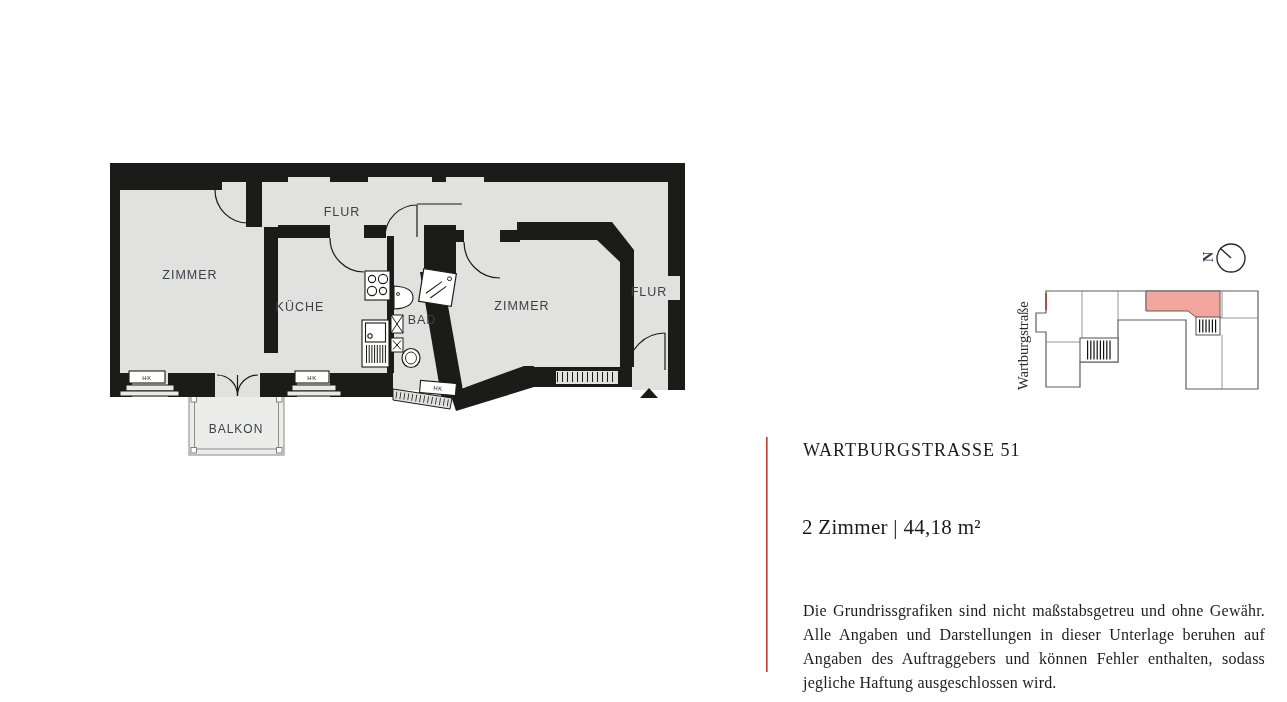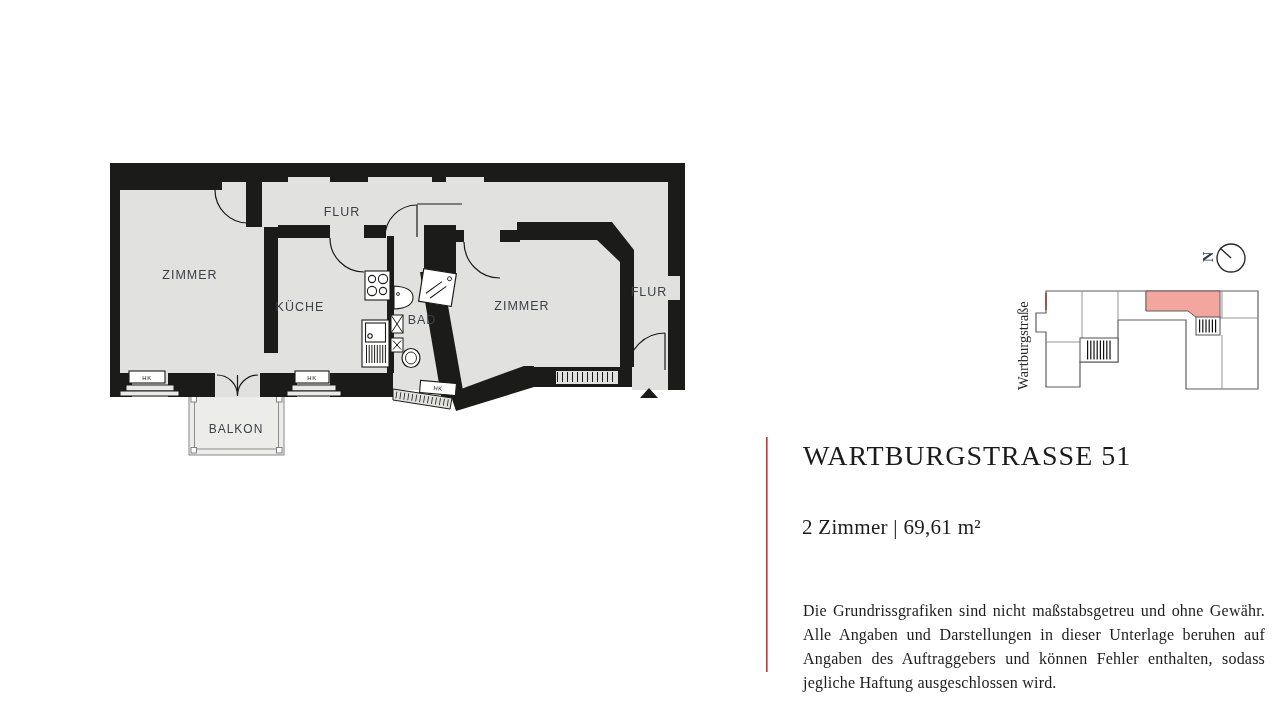--- a/index.html
+++ b/index.html
@@ -1,20 +1,20 @@
 <!DOCTYPE html>
 <html><head>
 <meta charset="utf-8">
 <style>
   html,body{margin:0;padding:0;background:#ffffff;}
   #canvas{position:relative;width:1287px;height:702px;background:#ffffff;overflow:hidden;
           font-family:"Liberation Serif", serif;}
   #plan-svg{position:absolute;left:0;top:0;}
   .txt{position:absolute;color:#1b1b1b;}
-  #title{left:803px;top:440px;font-size:28px;letter-spacing:1px;font-weight:500;}
+  #title{left:803px;top:440px;font-size:18px;letter-spacing:1px;font-weight:500;}
   #unit-line{left:803px;top:486px;font-size:21px;letter-spacing:0.3px;}
   #size-line{left:802px;top:515px;font-size:21px;letter-spacing:0.3px;}
   #disclaimer{left:803px;top:599px;width:462px;font-size:16px;line-height:24px;
               text-align:justify;letter-spacing:0.2px;color:#1c1c1c;}
   svg text{user-select:none;}
   .room-label{font-family:"Liberation Sans", sans-serif;fill:#3c4146;letter-spacing:1px;}
   .hk-label{font-family:"Liberation Sans", sans-serif;fill:#1b1b19;}
 </style>
 </head>
 <body>
@@ -186,16 +186,16 @@
       <circle cx="1231" cy="258" r="14" fill="none" stroke="#2a2a2a" stroke-width="1.4"></circle>
       <line x1="1231" y1="258" x2="1220" y2="248" stroke="#2a2a2a" stroke-width="1.4"></line>
       <text transform="translate(1213,262) rotate(-90)" font-family="Liberation Serif, serif" font-size="14" font-weight="600" fill="#2c3a52">N</text>
     </g>
   </g>
 
   <rect x="766" y="437" width="1.6" height="235" fill="#bf3a34"></rect>
 </svg>
 
 <div class="txt" id="title">WARTBURGSTRASSE 51</div>
-<div class="txt" id="size-line">2 Zimmer | 69,61 m²</div>
+<div class="txt" id="size-line">2 Zimmer | 44,18 m²</div>
 <div class="txt" id="disclaimer">Die Grundrissgrafiken sind nicht maßstabsgetreu und ohne Gewähr. Alle Angaben und Darstellungen in dieser Unterlage beruhen auf Angaben des Auftraggebers und können Fehler enthalten, sodass jegliche Haftung ausgeschlossen wird.</div>
 
 </div>
 
 </body></html>

